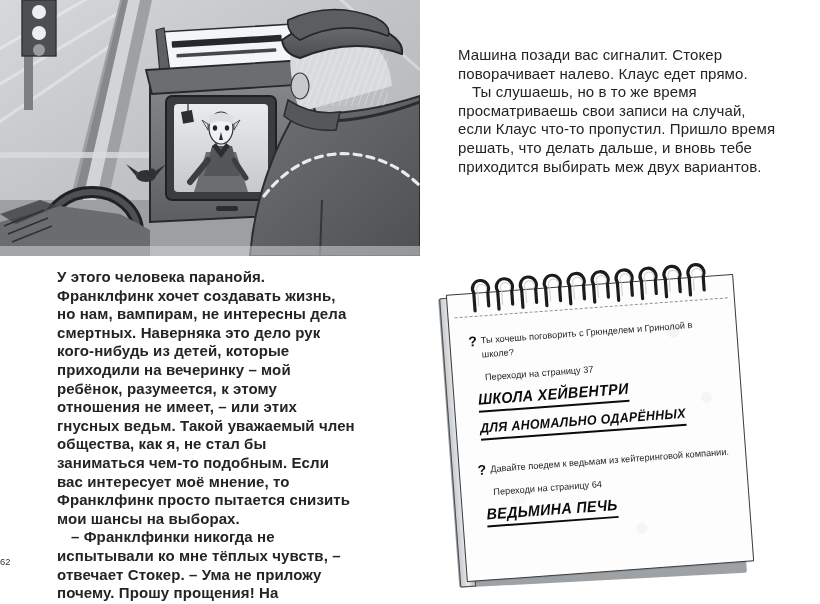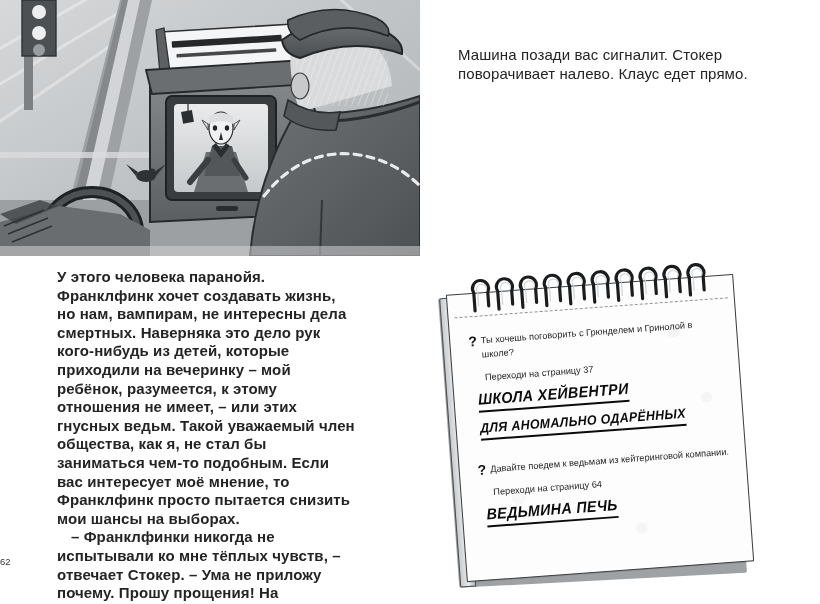--- a/index.html
+++ b/index.html
@@ -267,20 +267,21 @@
     </div>
 
     <div class="pagenum">62</div>
   </div>
 
   <div class="page">
 
     <div class="rcol">
       <div class="bodytext">
         <p>Машина позади вас сигналит. Стокер поворачивает налево. Клаус едет прямо.</p>
+        <p class="ind">Ты слушаешь, но в то же время просматриваешь свои записи на случай, если Клаус что-то пропустил. Пришло время решать, что делать дальше, и вновь тебе приходится выбирать меж двух вариантов.</p>
       </div>
     </div>
 
     <div class="notepad-wrap">
       <div class="notepad">
         <div class="pad-shadow"></div>
         <div class="pad-edge"></div>
 
         <div class="pad-sheet">
           <div class="pad-texture"></div>

